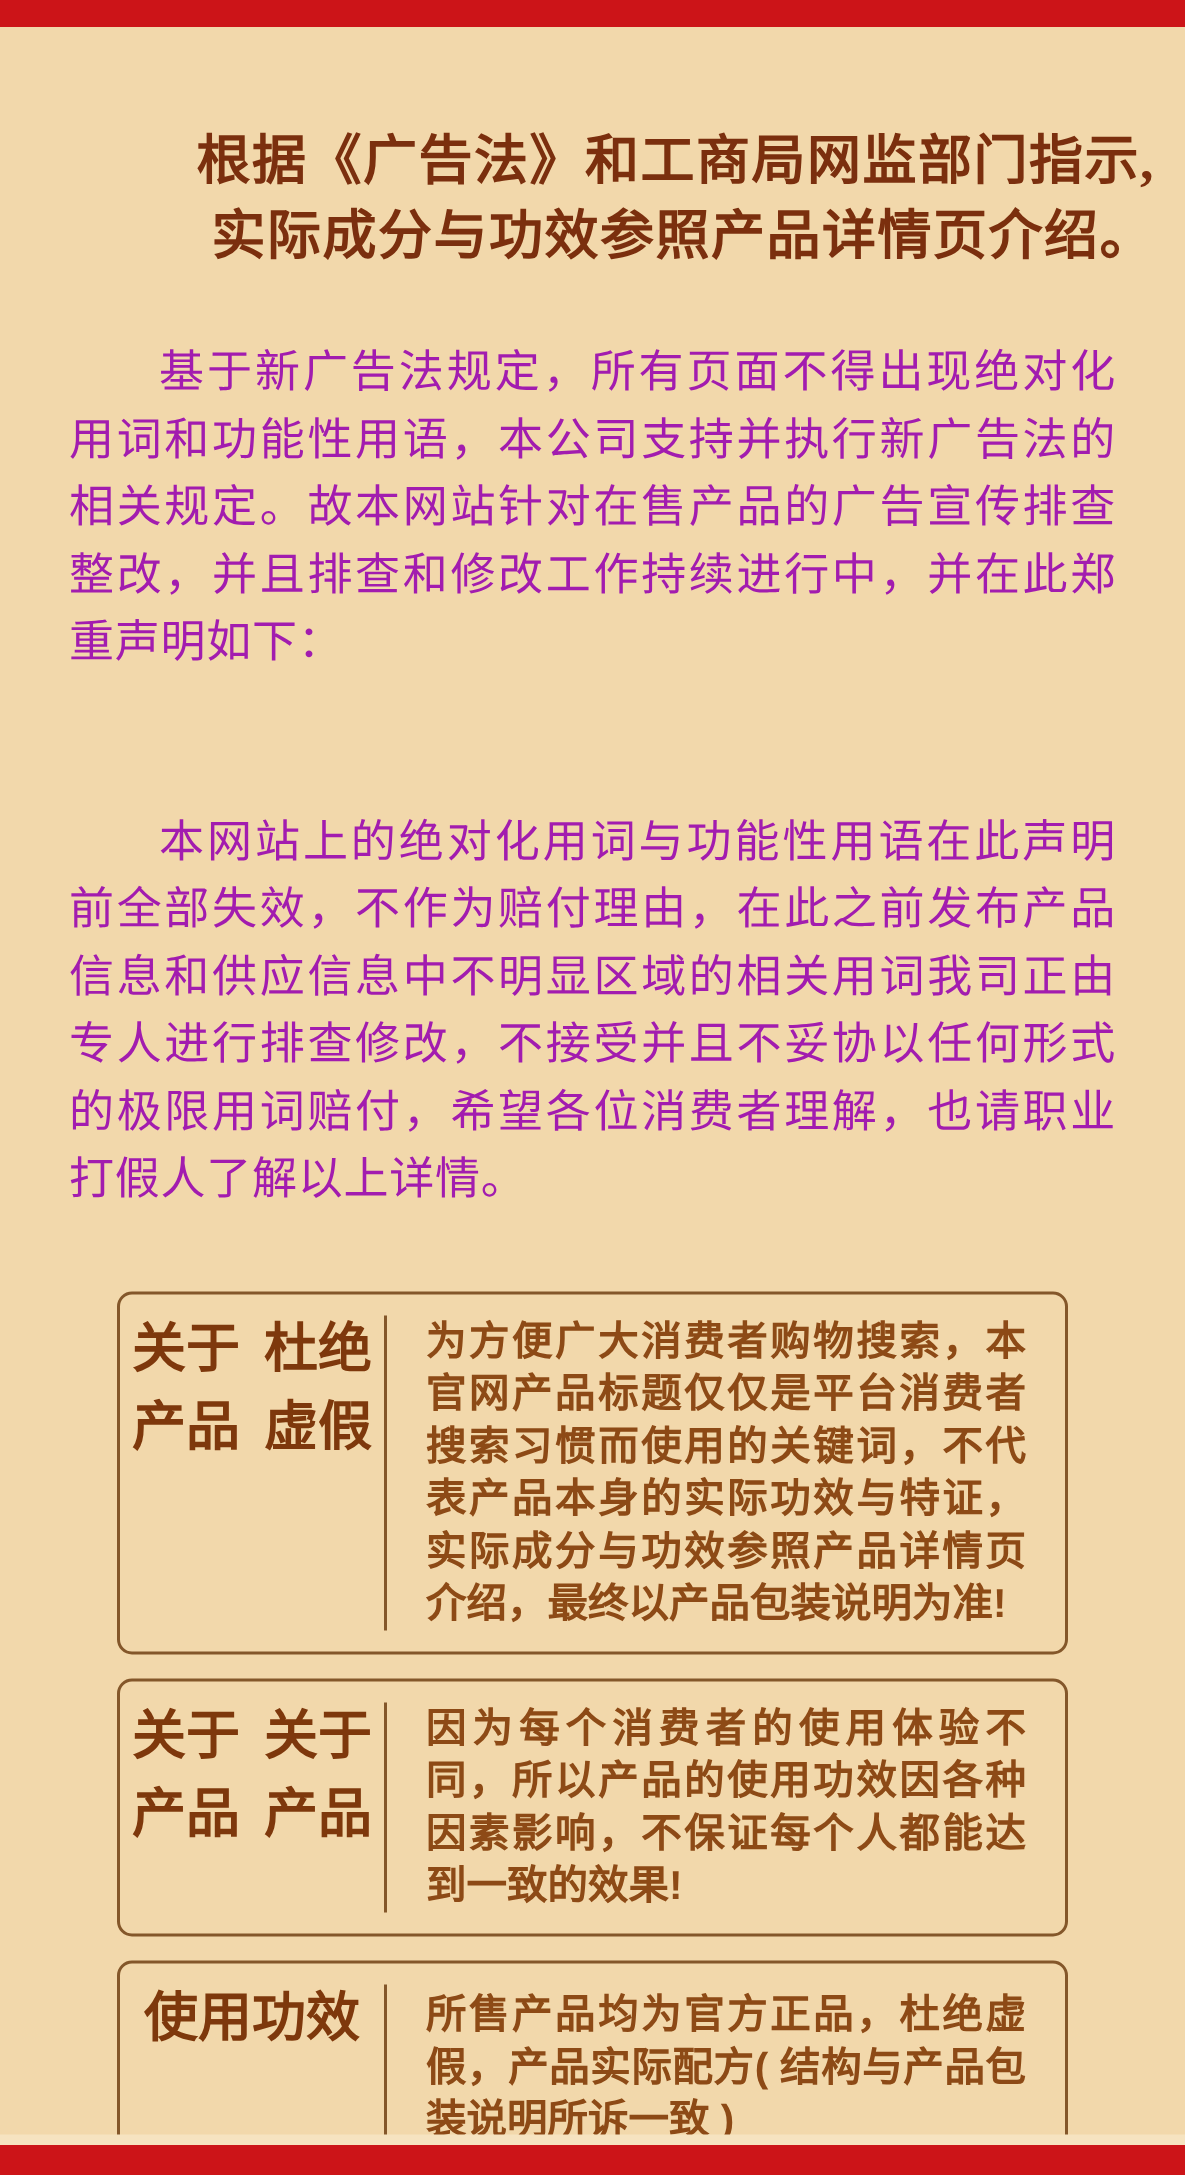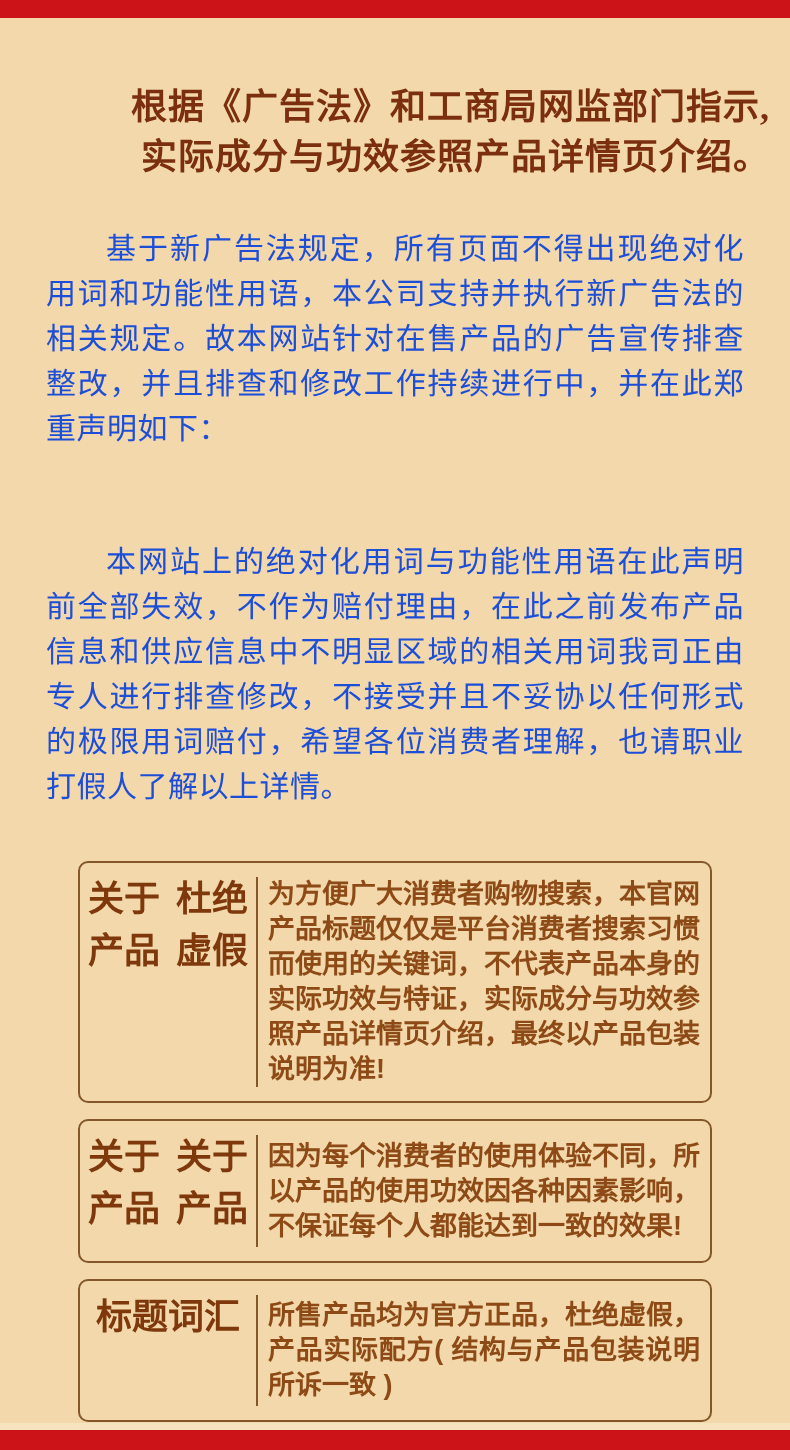--- a/index.html
+++ b/index.html
@@ -19,21 +19,21 @@
     margin:64px 20px 0;
     text-align:right;
     font-size:36px;font-weight:bold;
     line-height:50px;
     color:#7b2f0e;
     letter-spacing:1px;
   }
   .para{
     margin:44px 46px 0;
     font-size:30px;line-height:45px;
-    color:#1d4ed8;
+    color:#a21caf;
     text-align:justify;
     text-indent:2em;
     letter-spacing:0.5px;
   }
   .para.second{margin-top:88px;}
 
   .boxes{
     margin:52px 78px 0;
     display:flex;flex-direction:column;gap:16px;
   }
@@ -55,21 +55,21 @@
     padding:10px 0;
   }
   .box-divider{
     width:2px;flex:0 0 2px;
     background:#84572a;
     margin:14px 0;
   }
   .box-body{
     flex:1;
     display:flex;align-items:center;
-    padding:14px 10px;
+    padding:14px 26px;
     font-family:"Liberation Sans","DejaVu Sans",sans-serif;
     font-size:27px;font-weight:bold;line-height:35px;
     color:#8d4a16;
     text-align:justify;
   }
 </style>
 </head>
 <body>
 
 <div class="page">
@@ -104,21 +104,21 @@
         <span>关于产品</span>
       </div>
       <div class="box-divider"></div>
       <div class="box-body">
         <span>因为每个消费者的使用体验不同，所以产品的使用功效因各种因素影响，不保证每个人都能达到一致的效果!</span>
       </div>
     </div>
 
     <div class="box box3">
       <div class="box-title">
-        <span>标题词汇</span>
+        <span>使用功效</span>
       </div>
       <div class="box-divider"></div>
       <div class="box-body">
         <span>所售产品均为官方正品，杜绝虚假，产品实际配方( 结构与产品包装说明所诉一致 )</span>
       </div>
     </div>
 
   </div>
 
   <div class="light-line"></div>

